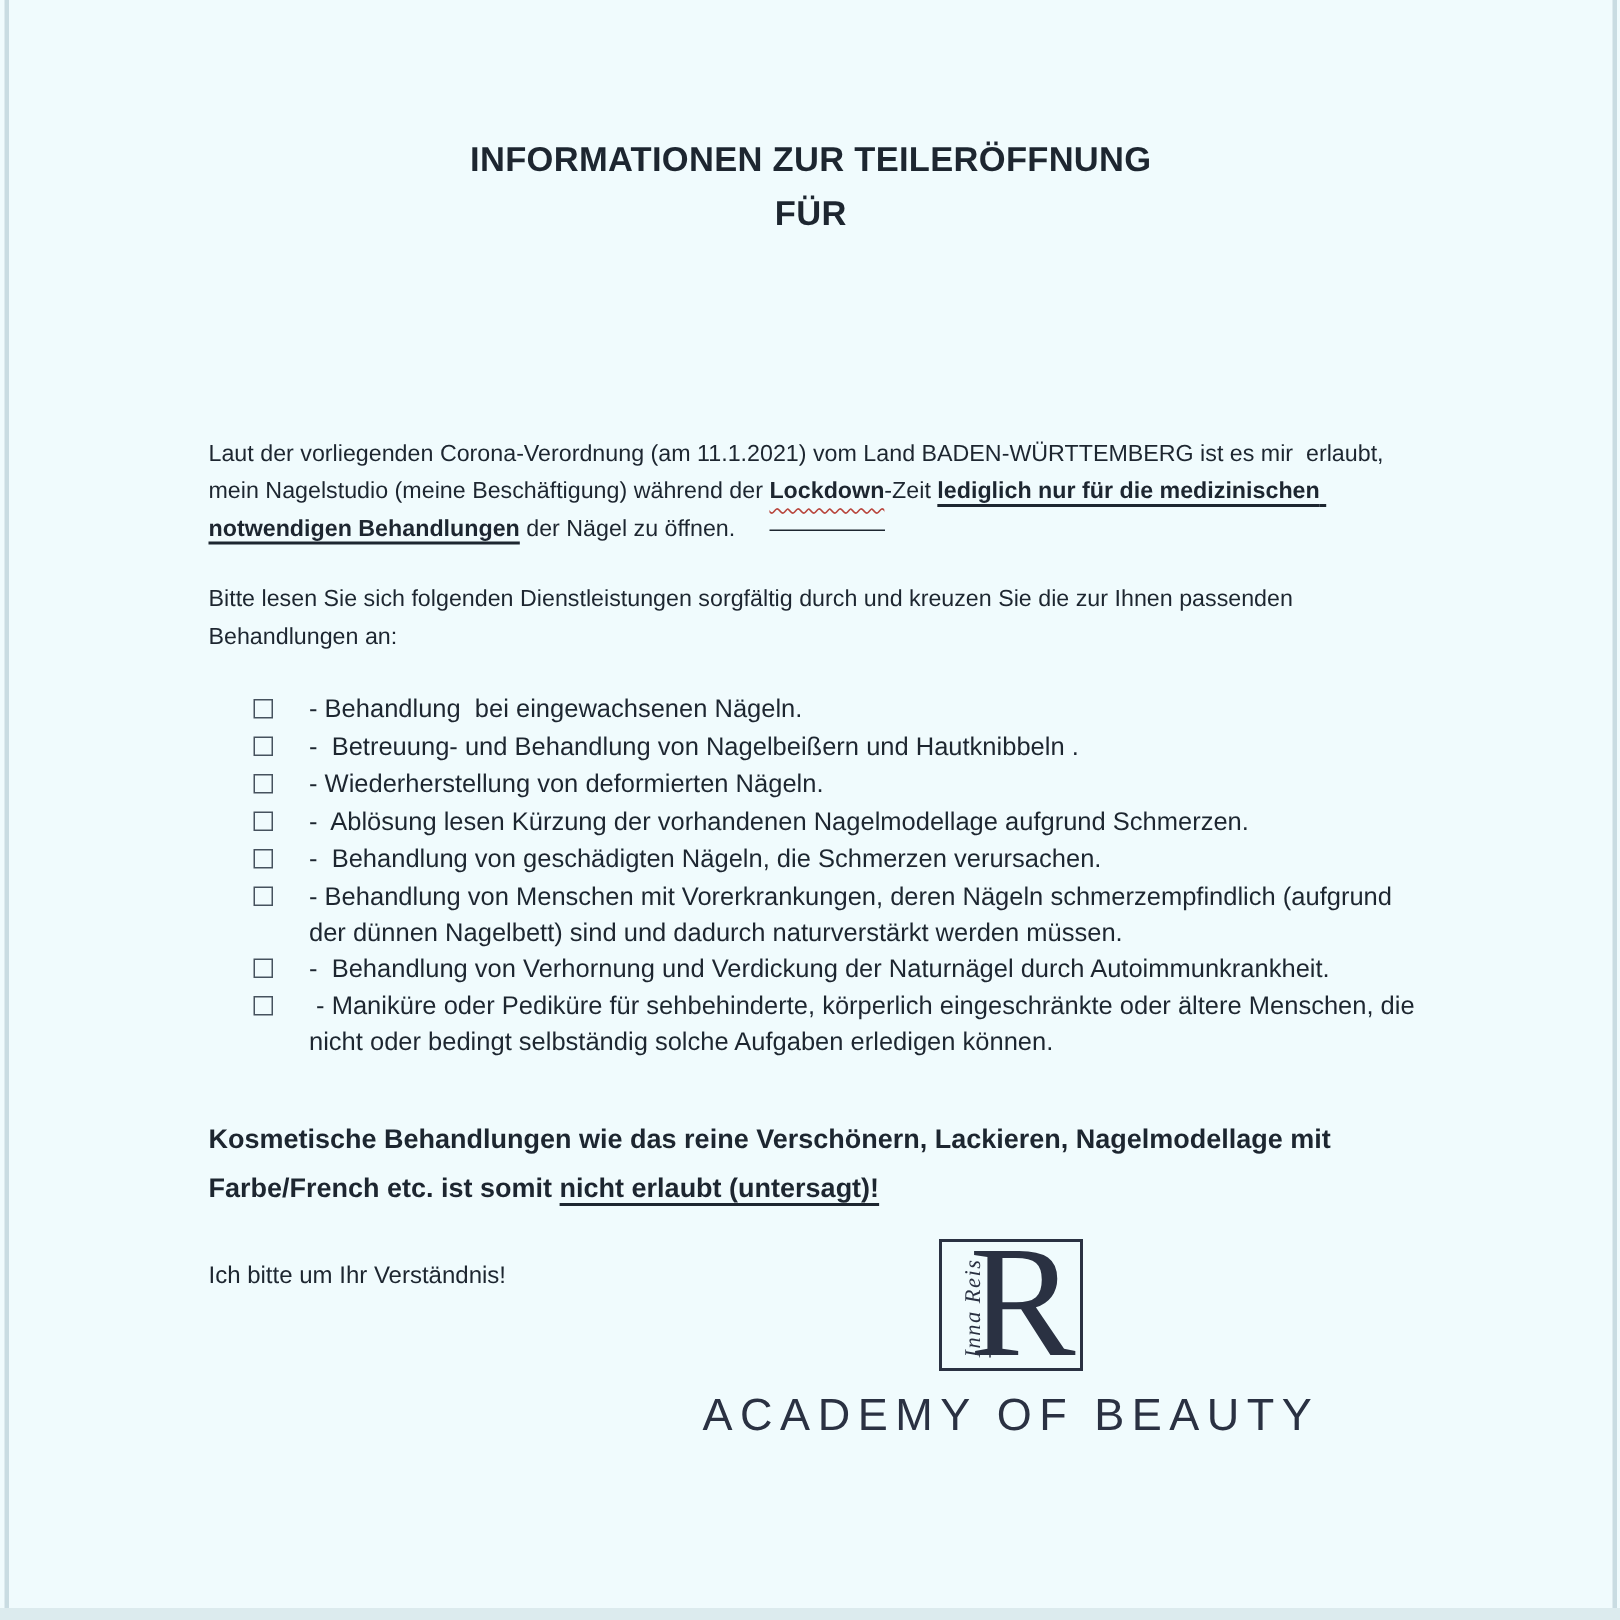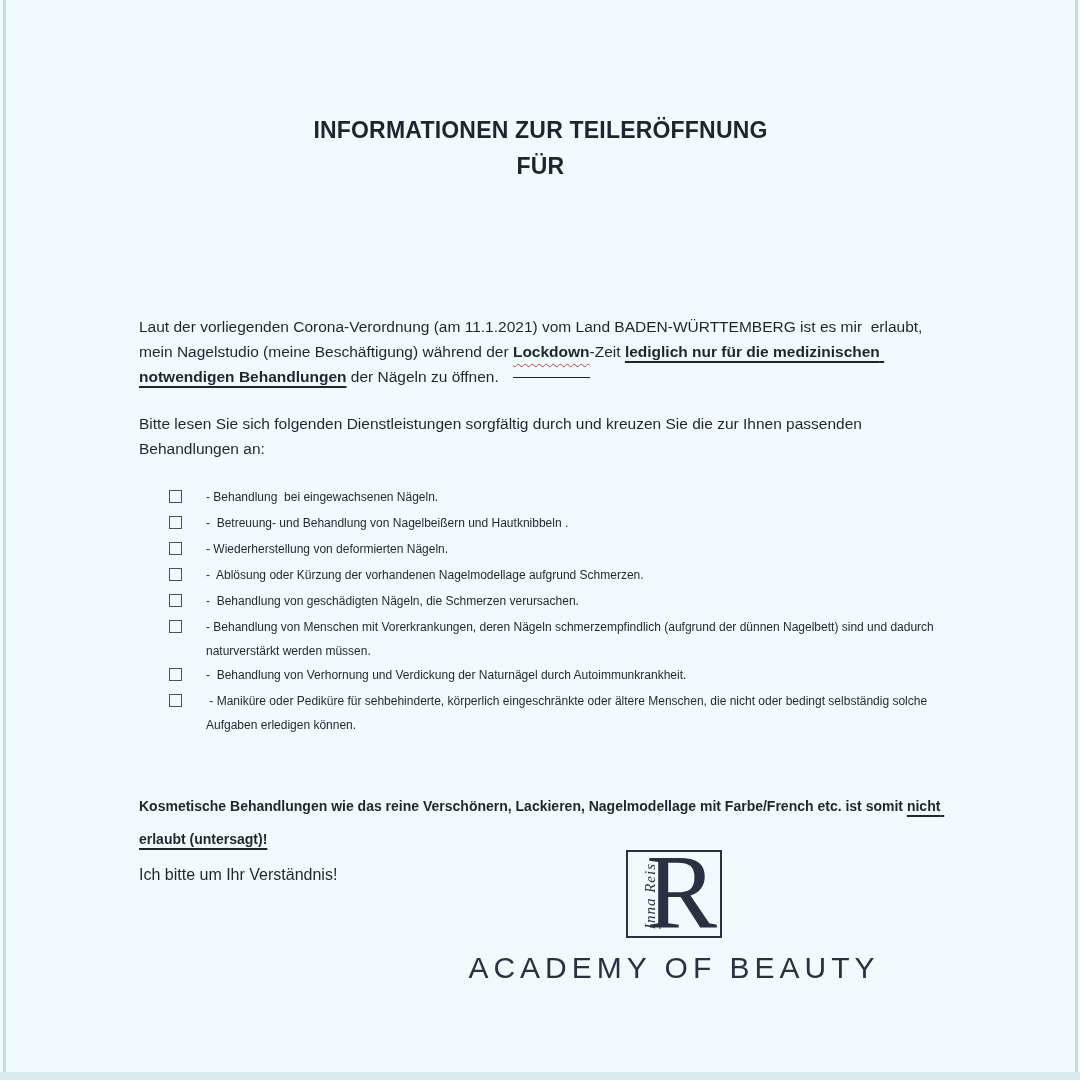--- a/index.html
+++ b/index.html
@@ -14,21 +14,21 @@
   html,body{width:1080px;height:1080px;overflow:hidden;}
   body{
     background:var(--page-bg);
     font-family:"Liberation Sans", sans-serif;
     color:var(--ink);
     position:relative;
   }
   .edge-left{position:absolute;left:3px;top:0;bottom:0;width:3px;background:var(--edge);}
   .edge-right{position:absolute;right:2px;top:0;bottom:0;width:3px;background:var(--edge);}
   .edge-bottom{position:absolute;left:0;right:0;bottom:0;height:8px;background:var(--edge-soft);}
-  .page{position:absolute;inset:0 5px 8px 6px;background:var(--page-bg);margin-top:24px;}
+  .page{position:absolute;inset:0 5px 8px 6px;background:var(--page-bg);}
 
   .title{
     position:absolute;top:88px;left:0;right:0;
     text-align:center;font-weight:bold;font-size:23px;line-height:36px;
     letter-spacing:.2px;
   }
   .body-text{font-size:15.5px;line-height:25px;}
   .intro{position:absolute;top:290px;left:133px;width:800px;}
   .intro span{white-space:pre-wrap;}
   .emph{
@@ -42,31 +42,31 @@
     text-decoration:underline wavy var(--squiggle);
     text-decoration-thickness:1px;
     text-underline-offset:6px;
     padding-bottom:17px;
     font-weight:bold;
   }
   .instruction{position:absolute;top:387px;left:133px;width:800px;}
   .instruction span{white-space:pre-wrap;}
 
   .checklist{position:absolute;top:461px;left:163px;width:778px;}
-  .check-row{display:flex;align-items:flex-start;line-height:24px;font-size:12px;}
+  .check-row{display:flex;align-items:flex-start;line-height:24px;font-size:17px;}
   .check-box-cell{flex:0 0 37px;}
   .checkbox{
     display:inline-block;width:13px;height:13px;margin-top:5px;
     border:1.2px solid #46525e;background:transparent;
   }
   .check-text{flex:1;white-space:pre-wrap;}
 
   .statement{
-    position:absolute;top:766px;left:133px;width:815px;
-    font-size:14px;font-weight:bold;line-height:33px;
+    position:absolute;top:743px;left:133px;width:815px;
+    font-size:18px;font-weight:bold;line-height:33px;
   }
   .statement span{white-space:pre-wrap;}
   .statement .underlined{
     text-decoration:underline;
     text-underline-offset:4px;
     text-decoration-thickness:2px;
   }
   .closing{position:absolute;top:838px;left:133px;font-size:16px;}
 
   .logo-block{
@@ -102,40 +102,40 @@
 </head>
 <body>
 
 <div class="page">
 
   <div class="title">
     <div>INFORMATIONEN ZUR TEILERÖFFNUNG</div>
     <div>FÜR</div>
   </div>
 
-  <p class="intro body-text"><span>Laut der vorliegenden Corona-Verordnung (am 11.1.2021) vom Land BADEN-WÜRTTEMBERG ist es mir  erlaubt, mein Nagelstudio (meine Beschäftigung) während der </span><span class="misspelled">Lockdown</span><span>-Zeit </span><span class="emph">lediglich nur für die medizinischen notwendigen Behandlungen</span><span> der Nägeln zu öffnen.</span></p>
+  <p class="intro body-text"><span>Laut der vorliegenden Corona-Verordnung (am 11.1.2021) vom Land BADEN-WÜRTTEMBERG ist es mir  erlaubt, mein Nagelstudio (meine Beschäftigung) während der </span><span class="misspelled">Lockdown</span><span>-Zeit </span><span class="emph">lediglich nur für die medizinischen notwendigen Behandlungen</span><span> der Nägel zu öffnen.</span></p>
 
   <p class="instruction body-text"><span>Bitte lesen Sie sich folgenden Dienstleistungen sorgfältig durch und kreuzen Sie die zur Ihnen passenden Behandlungen an:</span></p>
 
   <div class="checklist">
     <div class="check-row">
       <span class="check-box-cell"><span class="checkbox"></span></span>
       <span class="check-text">- Behandlung  bei eingewachsenen Nägeln.</span>
     </div>
     <div class="check-row">
       <span class="check-box-cell"><span class="checkbox"></span></span>
       <span class="check-text">-  Betreuung- und Behandlung von Nagelbeißern und Hautknibbeln .</span>
     </div>
     <div class="check-row">
       <span class="check-box-cell"><span class="checkbox"></span></span>
       <span class="check-text">- Wiederherstellung von deformierten Nägeln.</span>
     </div>
     <div class="check-row">
       <span class="check-box-cell"><span class="checkbox"></span></span>
-      <span class="check-text">-  Ablösung oder Kürzung der vorhandenen Nagelmodellage aufgrund Schmerzen.</span>
+      <span class="check-text">-  Ablösung lesen Kürzung der vorhandenen Nagelmodellage aufgrund Schmerzen.</span>
     </div>
     <div class="check-row">
       <span class="check-box-cell"><span class="checkbox"></span></span>
       <span class="check-text">-  Behandlung von geschädigten Nägeln, die Schmerzen verursachen.</span>
     </div>
     <div class="check-row">
       <span class="check-box-cell"><span class="checkbox"></span></span>
       <span class="check-text">- Behandlung von Menschen mit Vorerkrankungen, deren Nägeln schmerzempfindlich (aufgrund der dünnen Nagelbett) sind und dadurch naturverstärkt werden müssen.</span>
     </div>
     <div class="check-row">

